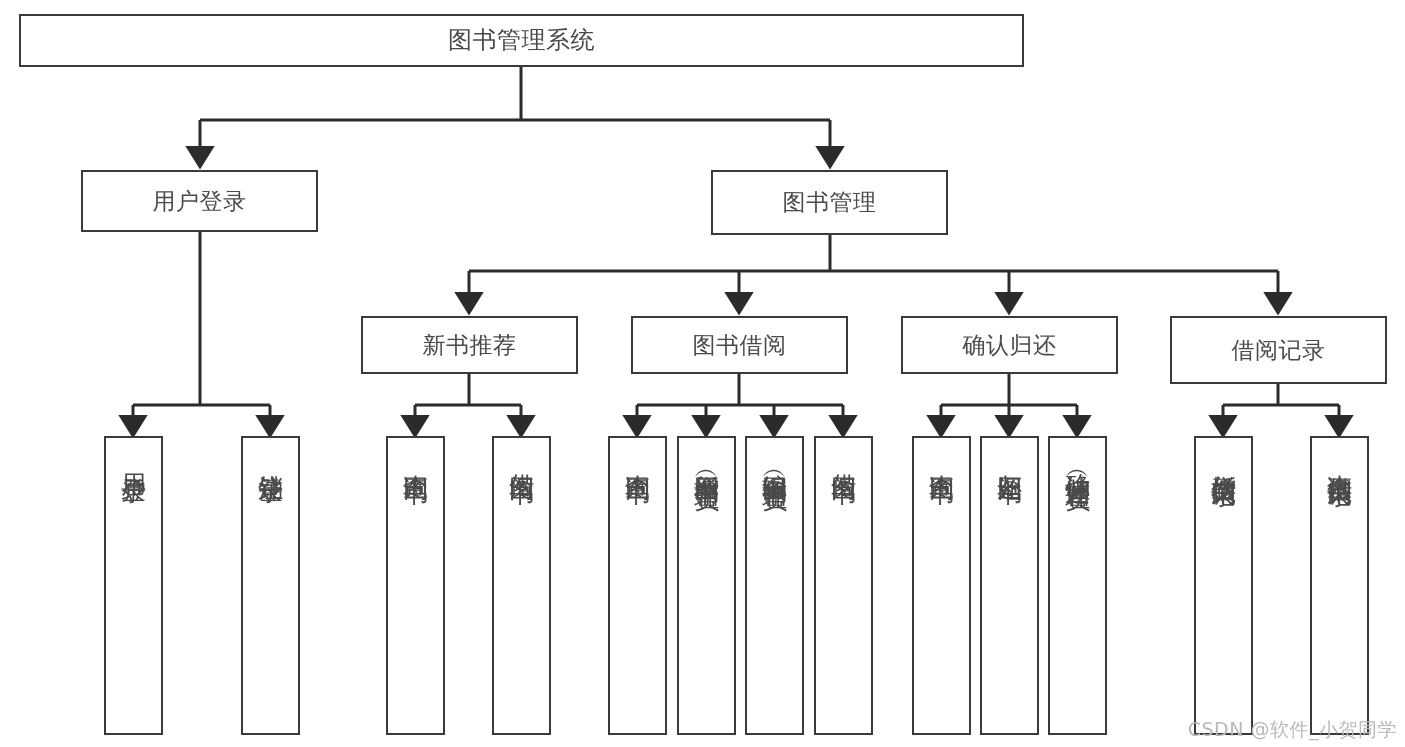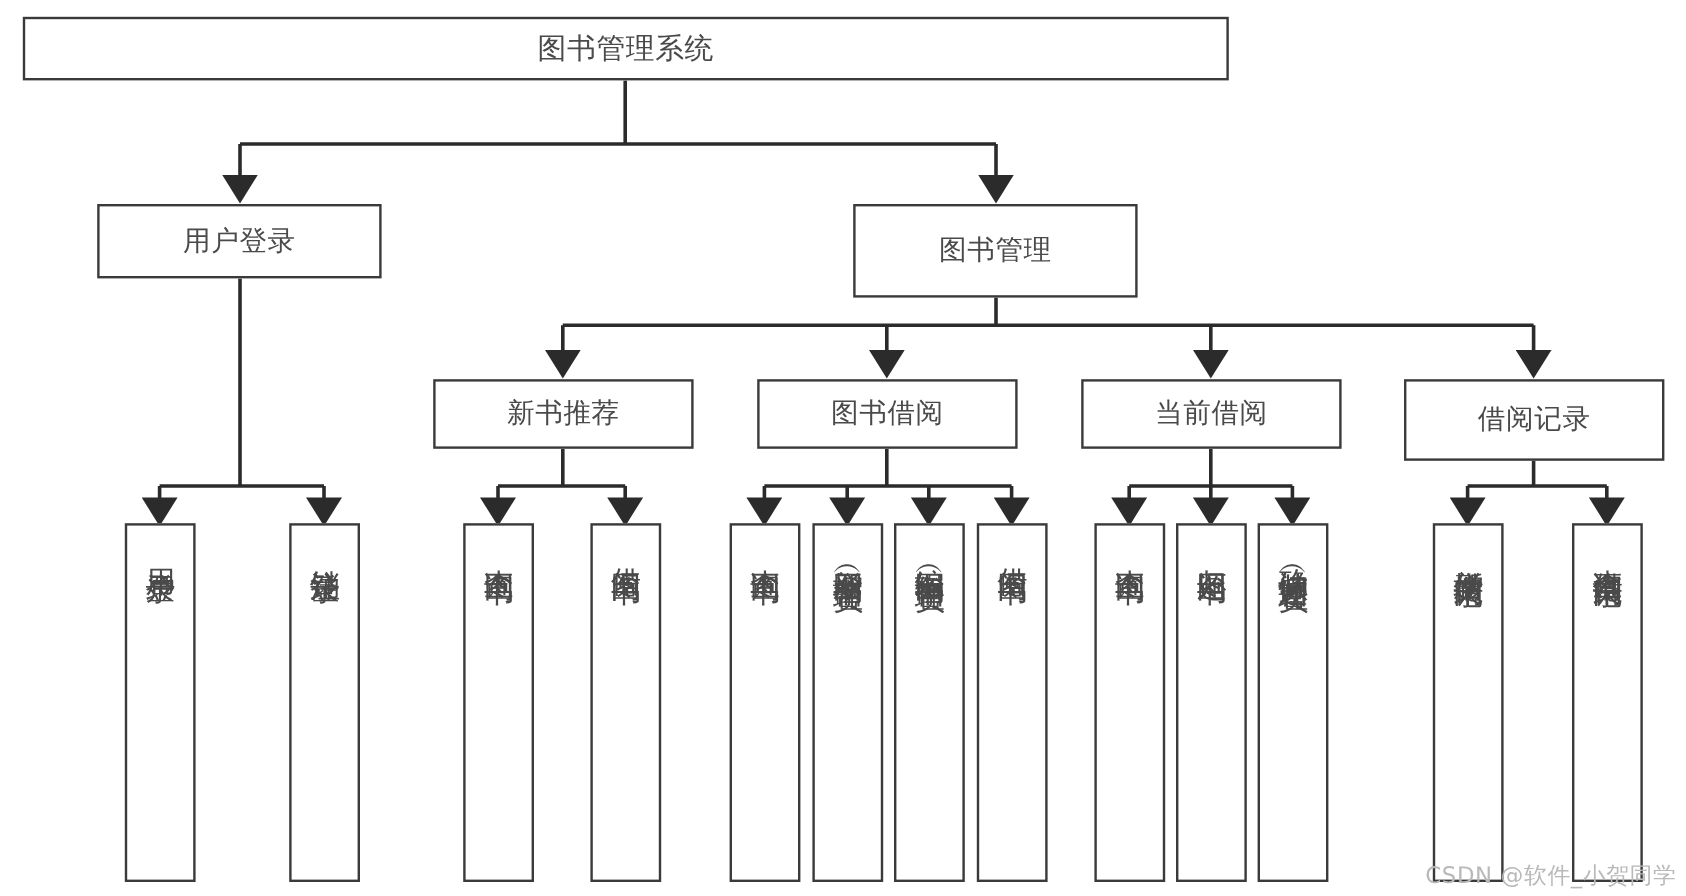--- a/index.html
+++ b/index.html
@@ -135,34 +135,34 @@
   </svg>
 
   <div class="node node-h" id="node-root" style="left:19px; top:14px; width:1005px; height:53px;">
     <span class="label">图书管理系统</span>
   </div>
 
   <div class="node node-h" id="node-user-login" style="left:81px; top:170px; width:237px; height:62px;">
     <span class="label">用户登录</span>
   </div>
 
-  <div class="node node-h" id="node-book-management" style="left:711px; top:170px; width:237px; height:78px;">
+  <div class="node node-h" id="node-book-management" style="left:711px; top:170px; width:237px; height:65px;">
     <span class="label">图书管理</span>
   </div>
 
   <div class="node node-h" id="node-new-book-recommend" style="left:361px; top:316px; width:217px; height:58px;">
     <span class="label">新书推荐</span>
   </div>
 
   <div class="node node-h" id="node-book-borrow" style="left:631px; top:316px; width:217px; height:58px;">
     <span class="label">图书借阅</span>
   </div>
 
   <div class="node node-h" id="node-current-borrow" style="left:901px; top:316px; width:217px; height:58px;">
-    <span class="label">当前借阅</span>
+    <span class="label">确认归还</span>
   </div>
 
   <div class="node node-h" id="node-borrow-record" style="left:1170px; top:316px; width:217px; height:68px;">
     <span class="label">借阅记录</span>
   </div>
 
   <div class="node node-v" id="node-leaf-user-login" style="left:104px; top:436px; width:59px; height:299px;">
     <span class="label">用户登录</span>
   </div>
 

